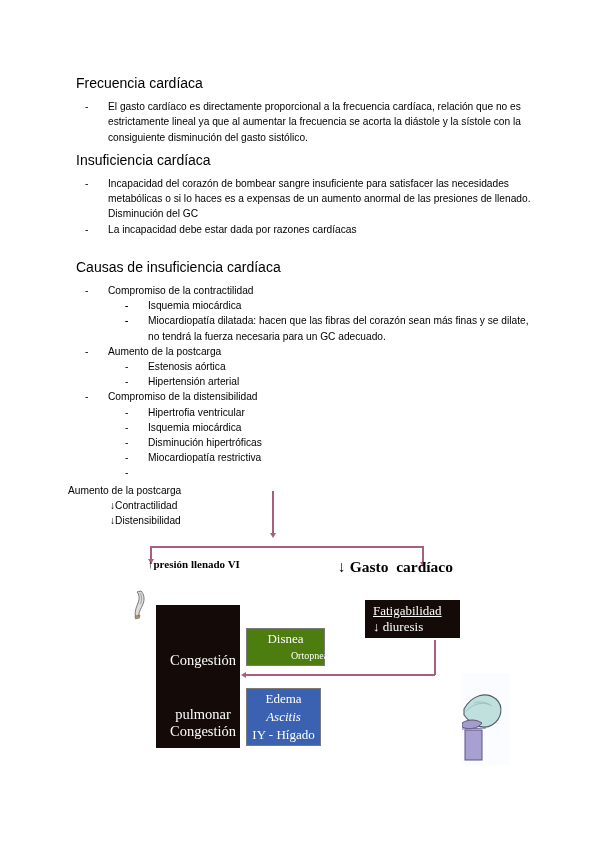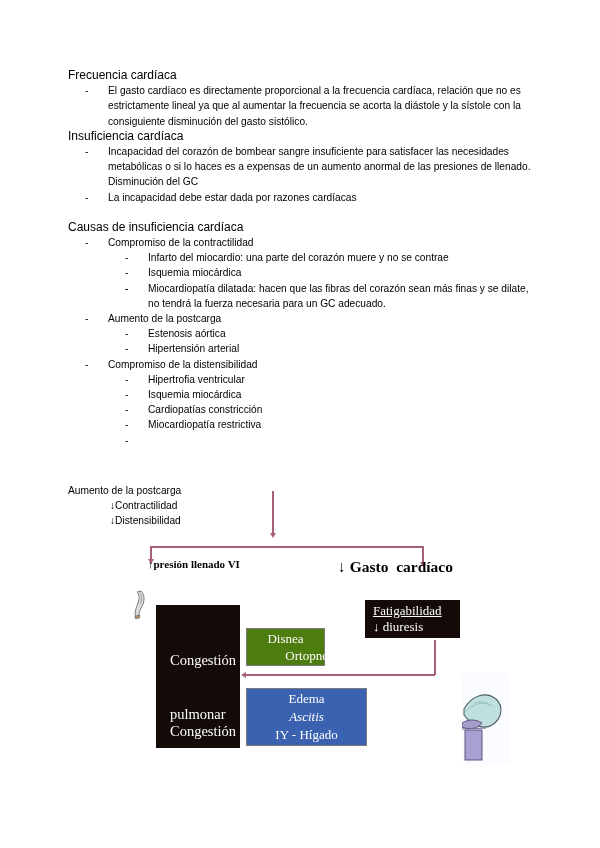--- a/index.html
+++ b/index.html
@@ -19,23 +19,23 @@
   
   .notes {
     position: absolute;
     left: 68px;
     top: 68px;
     width: 464px;
     font-size: 10.2px;
     line-height: 15.2px;
   }
   .heading {
-    margin: 0;
+    margin: 8px;
     padding: 0;
-    font-size: 12px;
+    font-size: 14px;
     font-weight: normal;
     line-height: 15.2px;
   }
   .spacer {
     height: 15px;
   }
   .bullet-l1,
   .bullet-l2 {
     position: relative;
     margin: 0;
@@ -137,20 +137,21 @@
     color: #ffffff;
     border: 1px solid #7a7a7a;
     align-items: center;
   }
   .box-line { display: block; }
 
   .blk-group {
     position: absolute;
     left: 14px;
     white-space: pre;
+    text-align: center;
   }
 
   
   .clip-lung {
     position: absolute;
     left: 131px;
     top: 590px;
     width: 17px;
     height: 30px;
   }
@@ -192,21 +193,20 @@
 
   <div>
     <p class="heading">Causas de insuficiencia cardíaca</p>
 
     <div class="bullet-l1">
       <span class="dash">-</span>
       <span class="btext">Compromiso de la contractilidad</span>
     </div>
     <div class="bullet-l2">
       <span class="dash">-</span>
-      <span class="btext">Infarto del miocardio: una parte del corazón muere y no se contrae</span>
     </div>
     <div class="bullet-l2">
       <span class="dash">-</span>
       <span class="btext">Isquemia miocárdica</span>
     </div>
     <div class="bullet-l2">
       <span class="dash">-</span>
     </div>
     <div class="bullet-l2">
       <span class="dash">-</span>
@@ -233,21 +233,21 @@
     <div class="bullet-l2">
       <span class="dash">-</span>
       <span class="btext">Hipertrofia ventricular</span>
     </div>
     <div class="bullet-l2">
       <span class="dash">-</span>
       <span class="btext">Isquemia miocárdica</span>
     </div>
     <div class="bullet-l2">
       <span class="dash">-</span>
-      <span class="btext">Cardiopatías constricción</span>
+      <span class="btext">Disminución hipertróficas</span>
     </div>
     <div class="bullet-l2">
       <span class="dash">-</span>
       <span class="btext">Miocardiopatía restrictiva</span>
     </div>
     <div class="bullet-l2">
       <span class="dash">-</span>
     </div>
   </div>
 </div>
@@ -291,24 +291,24 @@
     </div>
   </div>
 
   <div class="box box-black" style="left:365px; top:600px; width:95px; height:38px; padding-left:8px; justify-content:center;">
     <span class="box-line" style="font-size:13px; line-height:16px; text-decoration:underline;">Fatigabilidad</span>
     <span class="box-line" style="font-size:13px; line-height:16px;">↓ diuresis</span>
   </div>
 
   <div class="box box-blue-a" style="left:246px; top:628px; width:79px; height:38px;">
     <span class="box-line" style="font-size:13px; line-height:17px;">Disnea</span>
-    <span class="box-line" style="font-size:13px; line-height:17px;margin-left:48px;">Ortopnea</span>
-  </div>
-
-  <div class="box box-blue-b" style="left:246px; top:688px; width:121px; height:58px;">
+    <span class="box-line" style="font-size:10px; line-height:17px;margin-left:48px;">Ortopnea</span>
+  </div>
+
+  <div class="box box-blue-b" style="left:246px; top:688px; width:75px; height:58px;">
     <span class="box-line" style="font-size:13px; line-height:18px;">Edema</span>
     <span class="box-line" style="font-size:13px; line-height:18px;font-style:italic;">Ascitis</span>
     <span class="box-line" style="font-size:13px; line-height:18px;">IY - Hígado</span>
   </div>
 
   <div class="ln ln-v" style="left:434px; top:640px; height:35px;"></div>
   <div class="ln ln-h" style="left:246px; top:674px; width:189px;"></div>
   <div class="arrowhead-left" style="left:241px; top:671.5px;"></div>
 
   <div class="clip-kidney">

